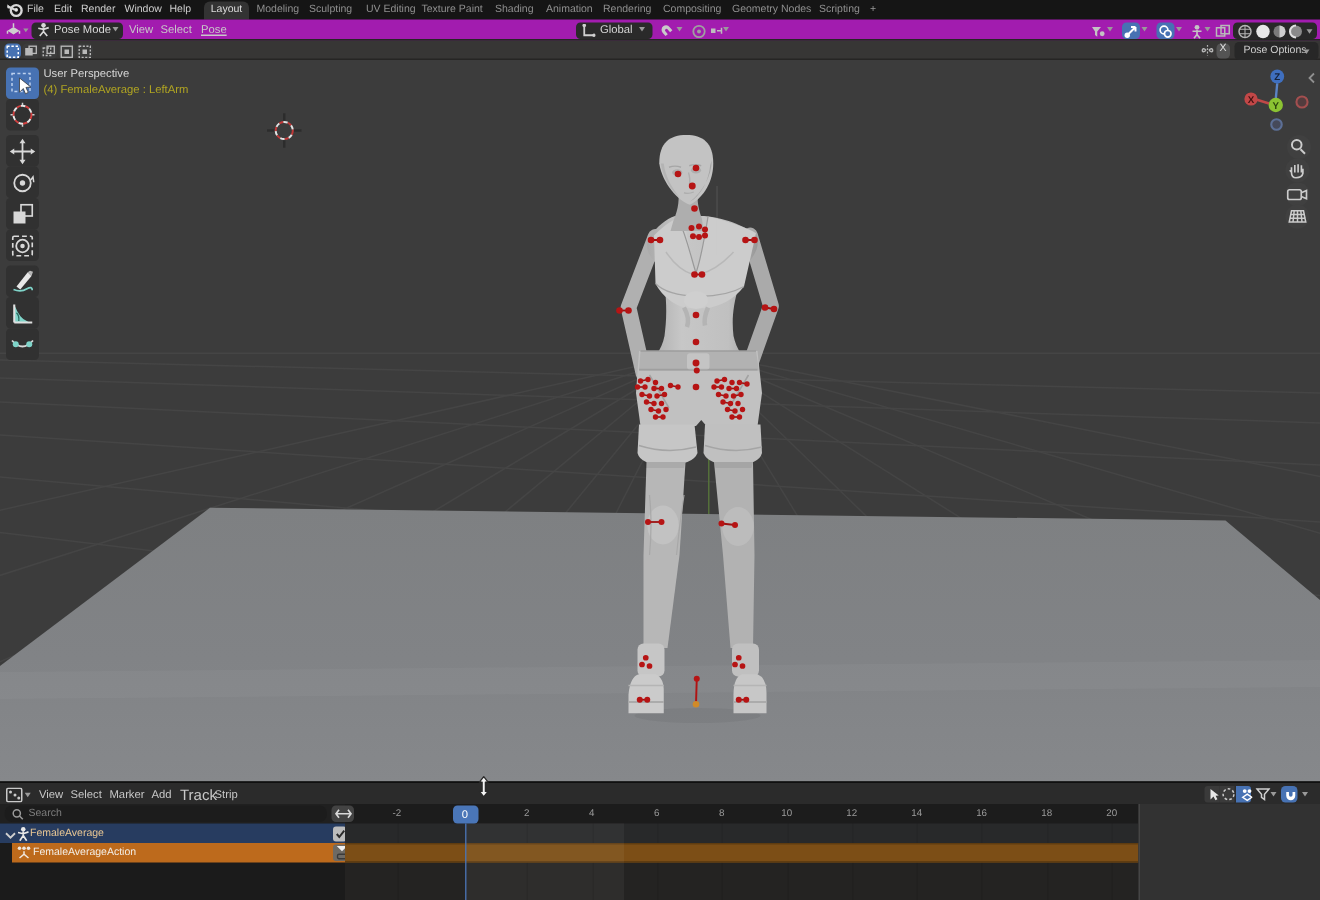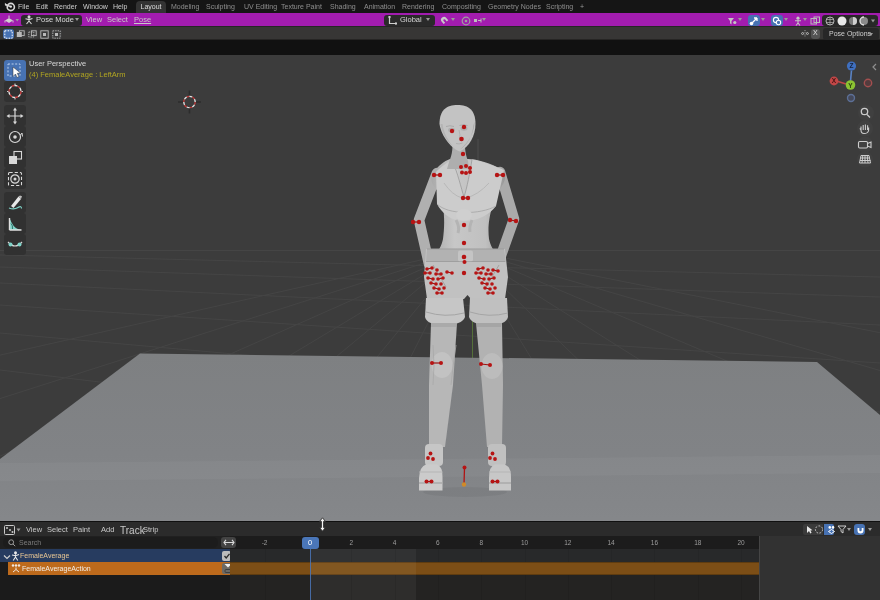--- a/index.html
+++ b/index.html
@@ -12,21 +12,21 @@
   #topbar{left:0;top:0;width:880px;height:13px;background:#151515;}
   .mi{font-size:7px;line-height:13px;color:#cdcdcd;transform-origin:left center;}
   .tab{font-size:7px;line-height:12px;color:#8f8f8f;}
   .tabactive{background:#333333;border-radius:4px 4px 0 0;color:#dcdcdc;text-align:center;}
   
   #hdr2{left:0;top:13px;width:880px;height:14px;background:#a21caf;border-bottom:1px solid #262625;box-sizing:border-box;}
   #hdr3{left:0;top:27px;width:880px;height:13px;background:#373635;border-bottom:1px solid #262524;box-sizing:border-box;}
   .btn{position:absolute;border-radius:3px;}
   .arr{position:absolute;width:0;height:0;border-left:2.6px solid transparent;border-right:2.6px solid transparent;border-top:3.6px solid #9a9a9a;}
   
-  #vp{left:0;top:40px;width:880px;height:481px;background:#3a3a3a;margin-top:15px;}
+  #vp{left:0;top:40px;width:880px;height:481px;background:#3a3a3a;}
   
   .tool{position:absolute;left:4px;width:22px;height:21px;background:#313131;border-radius:3px;}
   .toolact{background:#4772b3;}
   
   #dshdr{left:0;top:521px;width:880px;height:15px;background:#2b2b2b;border-top:1px solid #101010;box-sizing:border-box;}
   #chan{left:0;top:536px;width:230px;height:64px;background:#1b1b1b;}
   #keys{left:230px;top:536px;width:529px;height:64px;background:#242322;}
   #rpanel{left:759px;top:536px;width:121px;height:64px;background:#323232;border-left:1px solid #454545;box-sizing:border-box;}
   .num{position:absolute;top:2.5px;font-size:6.5px;color:#9c9c9c;transform:translateX(-50%);}
 </style>
@@ -495,21 +495,21 @@
   <div class="abs" id="dshdr">
     <svg class="abs" style="left:4px;top:2.5px" width="17" height="10" viewBox="0 0 17 10">
       <rect x="0.5" y="0.5" width="10" height="9" rx="1" fill="none" stroke="#c9c9c9" stroke-width="1"></rect>
       <circle cx="3" cy="3" r="1" fill="#c9c9c9"></circle>
         <circle cx="6" cy="5" r="1" fill="#c9c9c9"></circle>
         <circle cx="8.5" cy="7" r="1" fill="#c9c9c9"></circle>
       <path d="M12.5,3.5 L16.5,3.5 L14.5,6.5 Z" fill="#9a9a9a"></path>
     </svg>
     <div class="t" style="left:26px;top:2.5px;font-size:7.5px;">View</div>
     <div class="t" style="left:47px;top:2.5px;font-size:7.5px;">Select</div>
-    <div class="t" style="left:73px;top:2.5px;font-size:7.5px;">Paint</div>
+    <div class="t" style="left:73px;top:2.5px;font-size:7.5px;">Marker</div>
     <div class="t" style="left:101px;top:2.5px;font-size:7.5px;">Add</div>
     <div class="t" style="left:120px;top:2.5px;font-size:10px;">Track</div>
     <div class="t" style="left:143px;top:2.5px;font-size:7.5px;">Strip</div>
     <div class="btn" style="left:802.5px;top:2px;width:10px;height:11px;background:#3a3a3a;border-radius:2px 0 0 2px;"></div>
     <div class="btn" style="left:813px;top:2px;width:10px;height:11px;background:#3a3a3a;border-radius:0;"></div>
     <div class="btn" style="left:823.5px;top:2px;width:10px;height:11px;background:#4772b3;border-radius:0 2px 2px 0;"></div>
     <svg class="abs" style="left:802.5px;top:2px" width="32" height="11" viewBox="0 0 32 11">
       <path d="M4,2 L4,9 L6,7 L7.3,9.5 L8.6,8.8 L7.4,6.5 L9.5,6.3 Z" fill="#e8e8e8"></path>
       <circle cx="16" cy="5.5" r="3.6" fill="none" stroke="#c9c9c9" stroke-width="1" stroke-dasharray="1.8 1.4"></circle>
       <circle cx="26.8" cy="3.4" r="1.3" fill="#fff"></circle>

